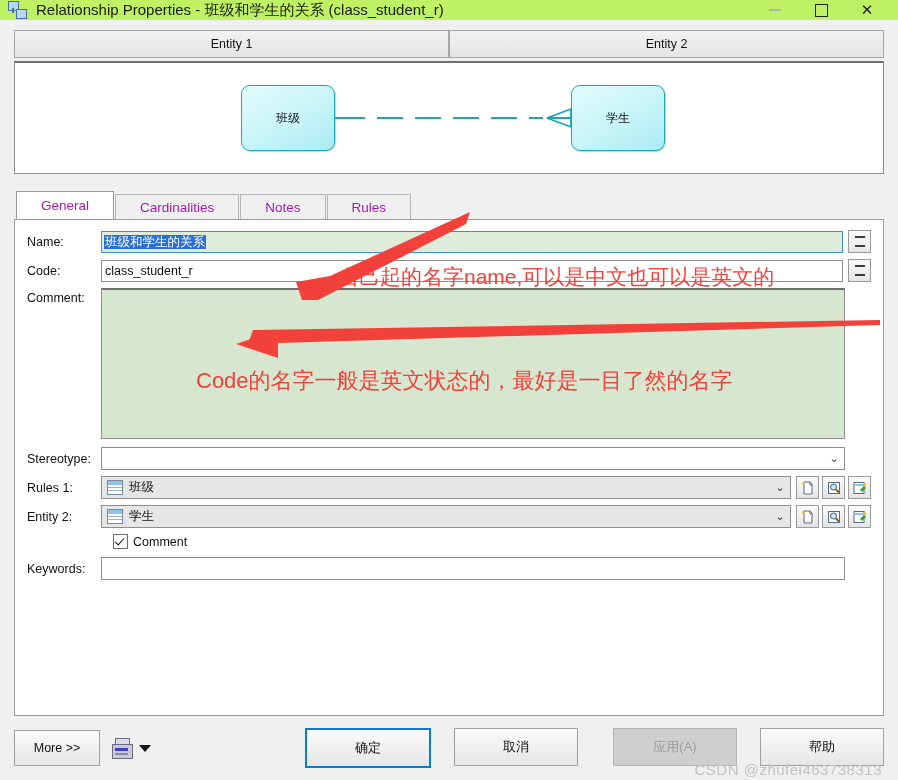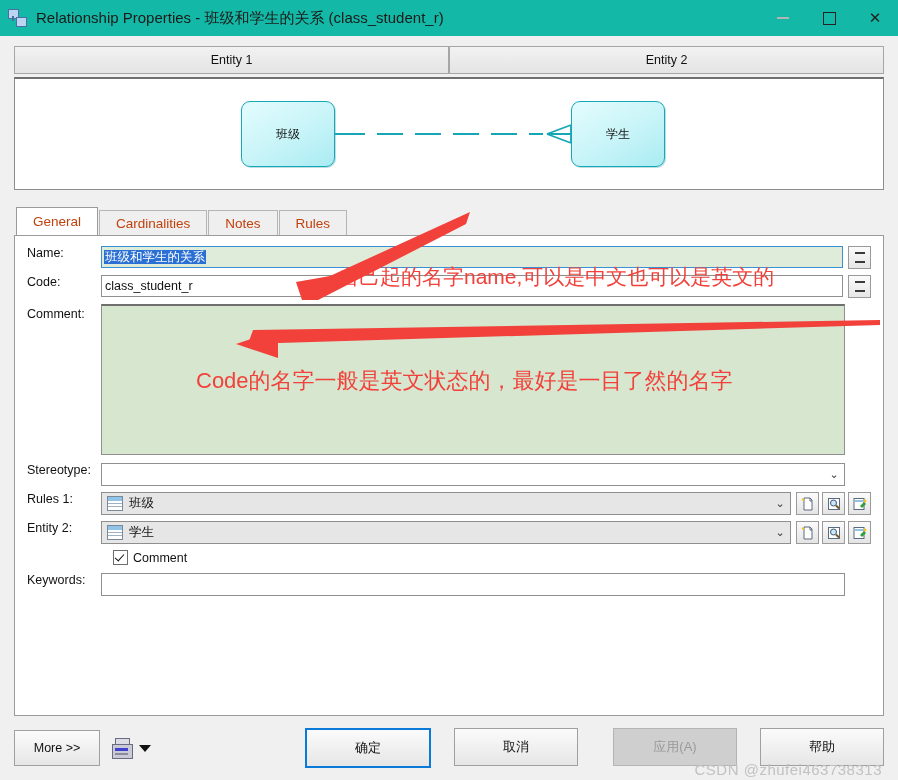--- a/index.html
+++ b/index.html
@@ -6,22 +6,22 @@
   body{
     width:898px;height:780px;
     background:#f0f0f0;
     font-family:"Liberation Sans","DejaVu Sans",sans-serif;
     font-size:12px;color:#000;
     overflow:hidden;position:relative;
   }
   .win{position:absolute;inset:0;background:#f0f0f0;display:flex;flex-direction:column;}
 
   
-  .titlebar{height:36px;background:#14b8a6;display:flex;align-items:center;
-            padding:0 0 0 8px;flex:0 0 auto;position:relative;}
+  .titlebar{height:20px;background:#bef264;display:flex;align-items:center;
+            padding:0 8px 0 8px;flex:0 0 auto;position:relative;}
   .title-icon{width:20px;height:18px;position:relative;flex:0 0 auto;margin-right:8px;}
   .title-icon .bx{position:absolute;border:1.5px solid #4a6fa5;background:#b9d5ef;}
   .title-icon .b1{left:0;top:0;width:9px;height:8px;}
   .title-icon .b2{left:8px;top:8px;width:9px;height:8px;}
   .title-icon .ln{position:absolute;left:4px;top:7px;width:2px;height:5px;background:#4a6fa5;}
   .title-text{font-size:15px;color:#1a1a1a;white-space:nowrap;
               font-family:"Liberation Sans","DejaVu Sans",sans-serif;}
   .wctrls{margin-left:auto;display:flex;height:36px;}
   .wbtn{width:46px;height:36px;display:flex;align-items:center;justify-content:center;
         font-size:15px;color:#222;user-select:none;}
@@ -44,28 +44,28 @@
        display:flex;align-items:center;justify-content:center;
        font-size:12px;color:#111;box-shadow:1px 1px 0 rgba(0,120,140,.25);}
   .ent.e1{left:226px;}
   .ent.e2{left:556px;}
   .link{position:absolute;left:320px;top:53px;width:238px;height:4px;}
   .dashseg{position:absolute;top:1px;height:2.2px;background:#16a6b6;}
   .crow{position:absolute;right:0;top:-9px;width:28px;height:22px;}
 
   
   .tabs{display:flex;align-items:flex-end;margin:18px 0 0 16px;flex:0 0 auto;height:27px;}
-  .tab{height:24px;padding:0 16px;display:flex;align-items:center;font-size:13.5px;
-       background:#efefef;border:1px solid #b5b5b5;border-bottom:none;margin-right:1px;color:#c2410c;}
+  .tab{height:24px;padding:0 24px;display:flex;align-items:center;font-size:13.5px;
+       background:#efefef;border:1px solid #b5b5b5;border-bottom:none;margin-right:1px;color:#a21caf;}
   .tab.active{background:#fff;height:27px;border-color:#9a9a9a;font-weight:400;position:relative;z-index:3;}
 
   
   .panel{margin:0 14px;background:#fff;border:1px solid #9a9a9a;
          flex:1 1 auto;position:relative;padding:10px 0 0 0;}
-  .row{display:flex;align-items:flex-start;padding:0 12px;margin-bottom:6px;}
+  .row{display:flex;align-items:center;padding:0 12px;margin-bottom:6px;}
   .lab{width:74px;flex:0 0 74px;font-size:12.5px;color:#111;}
   .lab.top{align-self:flex-start;padding-top:3px;}
   .inp{flex:1 1 auto;height:20px;border:1px solid #8f8f8f;background:#fff;
        font-size:12.5px;padding:0 3px;line-height:20px;color:#111;
        font-family:"Liberation Sans","DejaVu Sans",sans-serif;overflow:hidden;white-space:nowrap;}
   .inp.focus{border:1.6px solid #3b8fd4;background:#dfecd9;padding:0 2px;}
   .inp.focus .sel{background:#2a6fd4;color:#fff;padding:0 1px;}
   .eqbtn{width:21px;height:21px;margin-left:5px;flex:0 0 auto;
          background:linear-gradient(#fbfbfb,#e6e6e6);border:1px solid #9a9a9a;
          display:flex;align-items:center;justify-content:center;}

